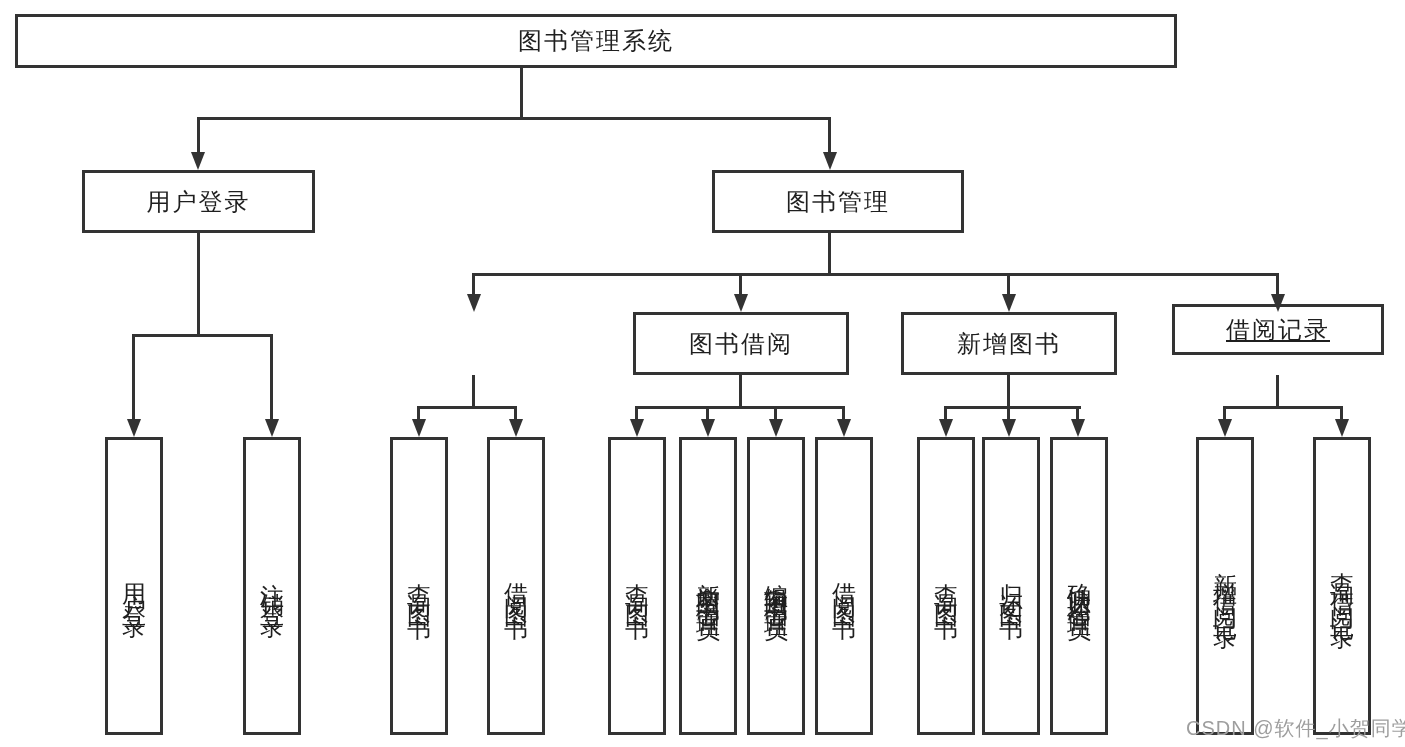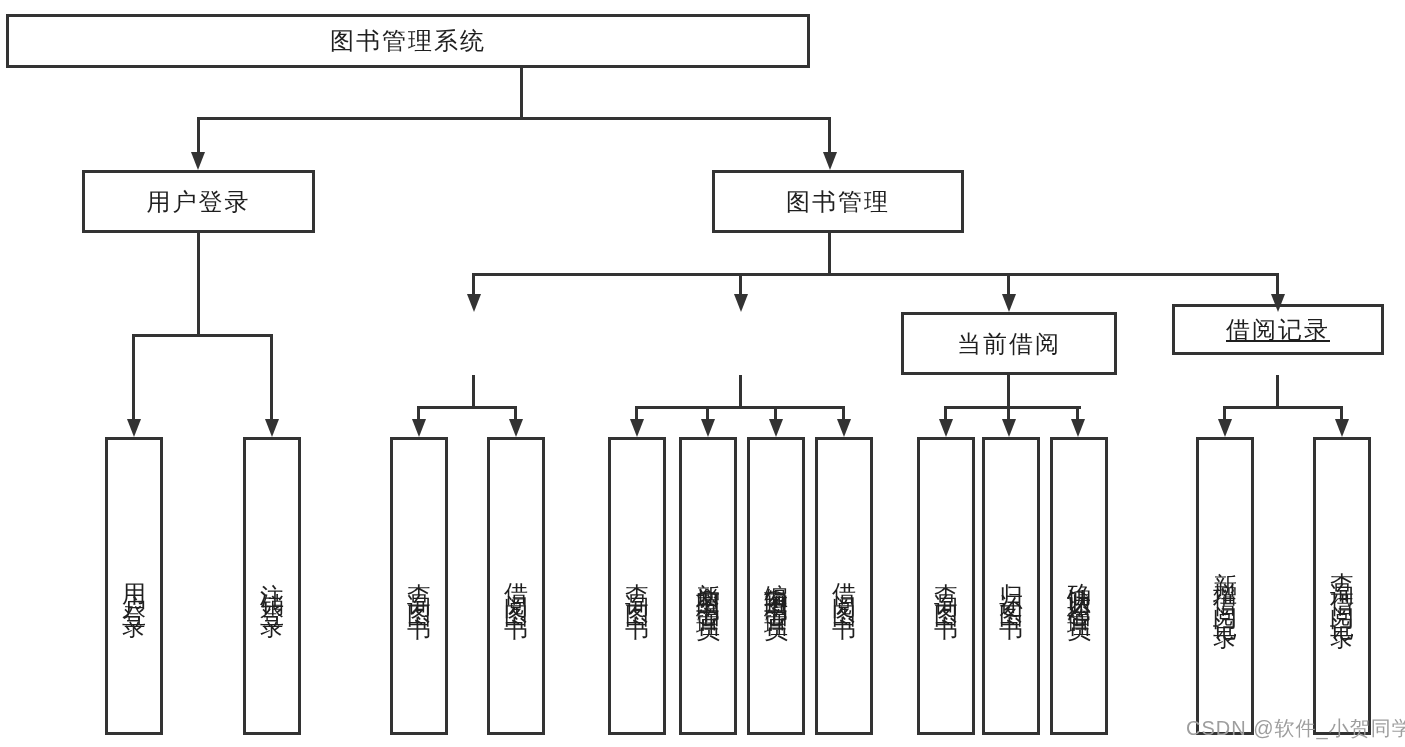--- a/index.html
+++ b/index.html
@@ -64,26 +64,27 @@
     letter-spacing:1px;
     white-space:nowrap;
     z-index:5;
   }
 </style>
 </head>
 <body>
 
 <div id="stage">
 
-  <div class="box" style="left:6px;top:14px;width:804px;height:54px;">图书管理系统</div>
+  <div class="box" style="left:15px;top:14px;width:1162px;height:54px;">图书管理系统</div>
 
   <div class="box" style="left:82px;top:170px;width:233px;height:63px;">用户登录</div>
   <div class="box" style="left:712px;top:170px;width:252px;height:63px;">图书管理</div>
 
-  <div class="box" style="left:901px;top:312px;width:216px;height:63px;">当前借阅</div>
+  <div class="box" style="left:633px;top:312px;width:216px;height:63px;">图书借阅</div>
+  <div class="box" style="left:901px;top:312px;width:216px;height:63px;">新增图书</div>
   <div class="box" style="left:1172px;top:304px;width:212px;height:51px;text-decoration:underline;">借阅记录</div>
 
   <div class="leafbox" style="left:105px;top:437px;">
     <span class="vtext">用户登录</span>
   </div>
   <div class="leafbox" style="left:243px;top:437px;">
     <span class="vtext">注销登录</span>
   </div>
 
   <div class="leafbox" style="left:390px;top:437px;">

